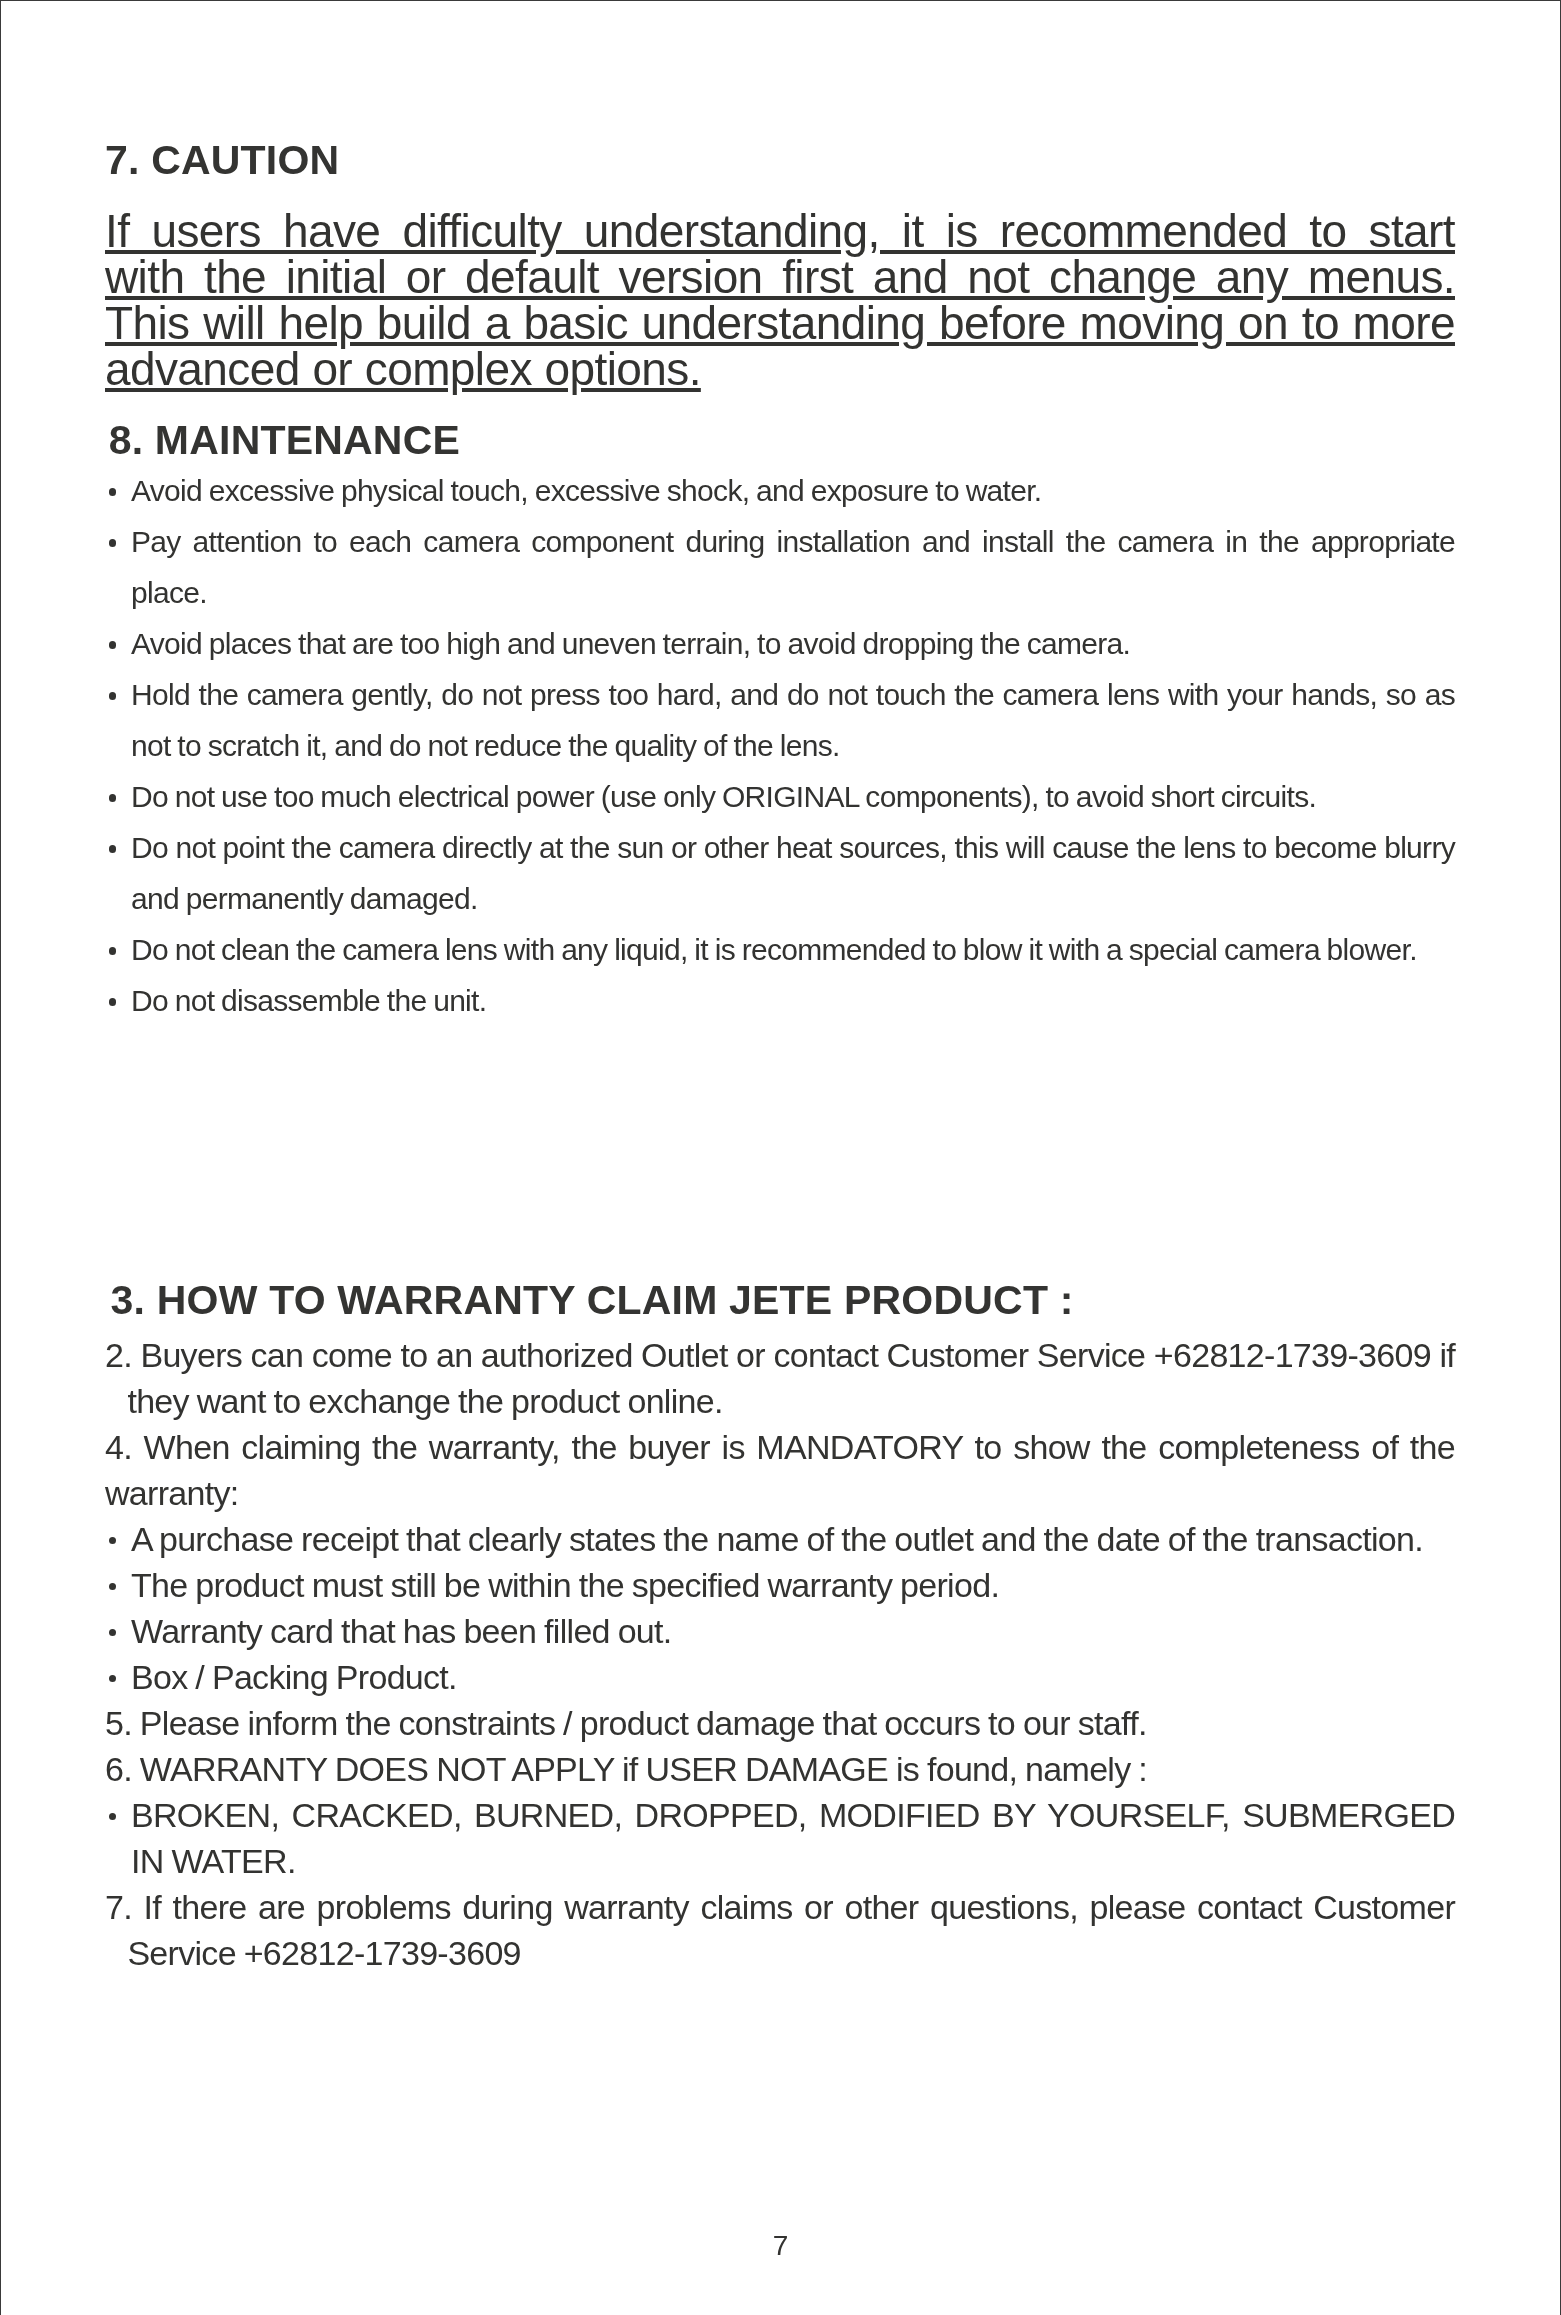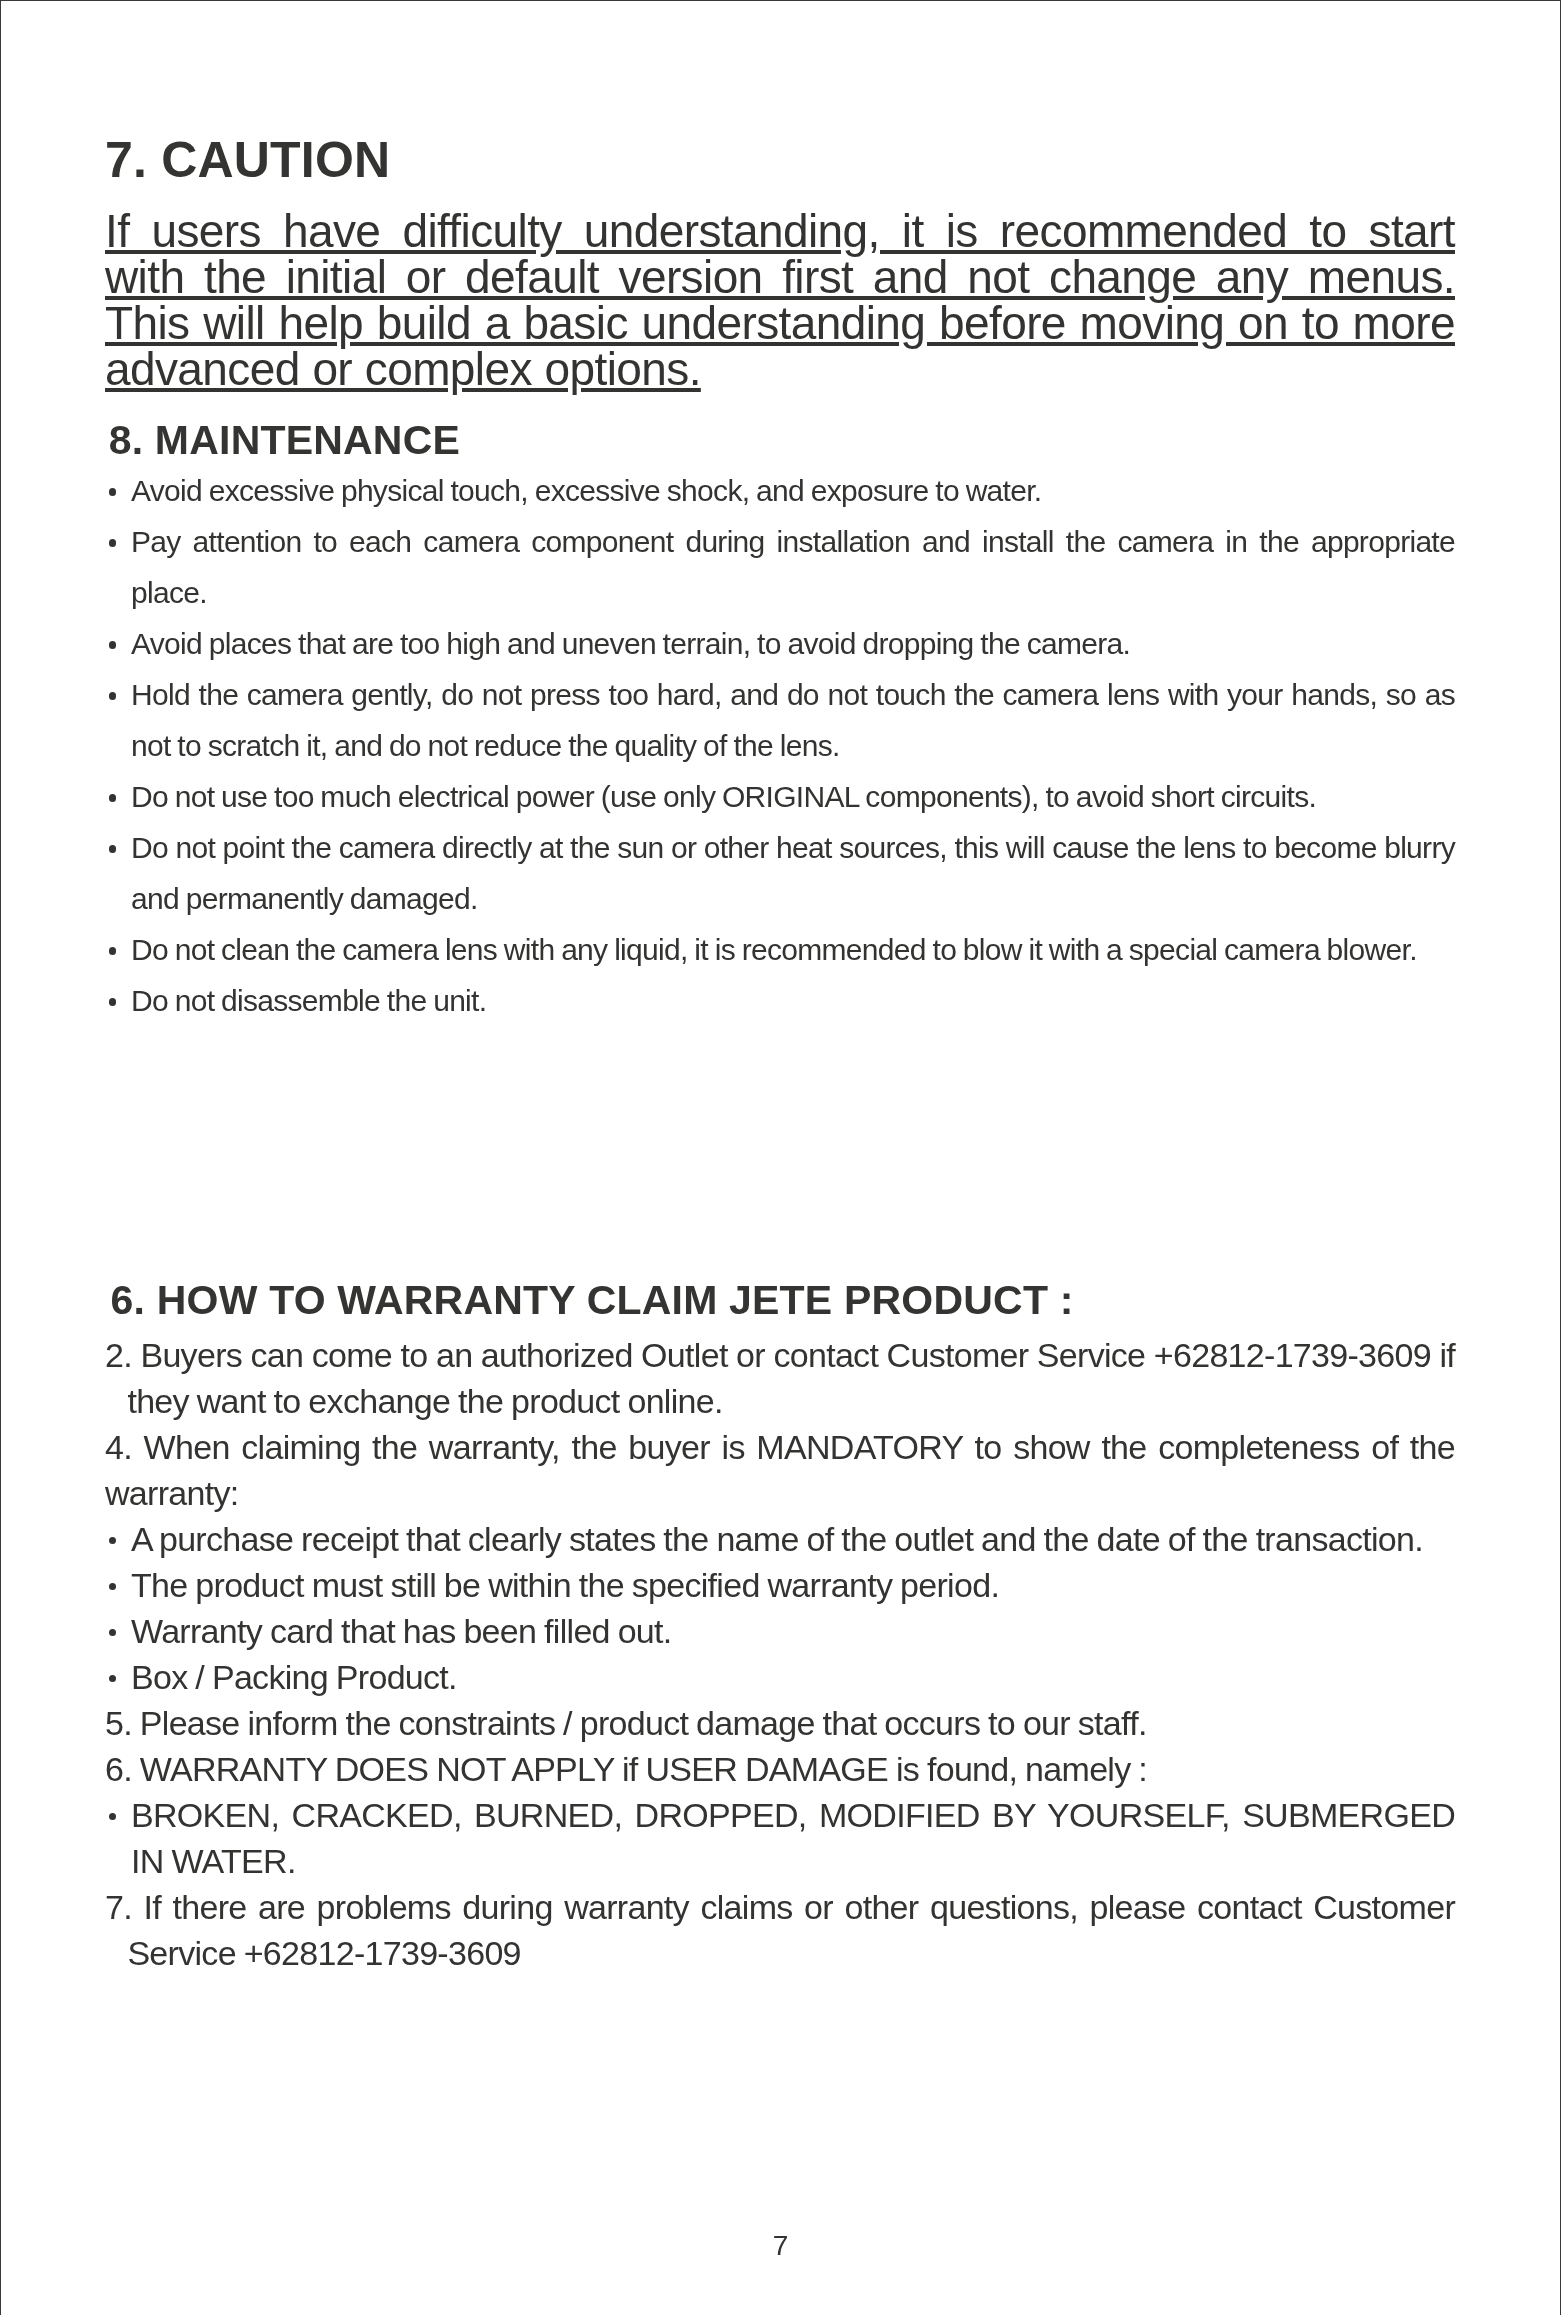--- a/index.html
+++ b/index.html
@@ -19,21 +19,21 @@
     left: 104px; width: 1350px;
     top: 0;
   }
   .heading {
     font-family: "Liberation Sans", sans-serif;
     font-weight: bold;
     color: #343432;
     margin: 0;
     letter-spacing: 0.2px;
   }
-  .h7 { position: absolute; top: 131px; font-size: 50px; line-height: 56px; }
+  .h7 { position: absolute; top: 131px; font-size: 41px; line-height: 56px; }
   .h8 { position: absolute; top: 411px; font-size: 41px; line-height: 56px; left: 3.7px; }
   .h9 { position: absolute; top: 1271px; font-size: 41px; line-height: 56px; left: 5.6px; }
   .para {
     font-size: 46px; line-height: 46px; margin: 0;
     text-align: justify; letter-spacing: -0.6px; word-spacing: 0.5px; text-decoration: underline;
   }
   .caution { position: absolute; top: 207px; width: 1350px; }
   .list { margin: 0; padding: 0; list-style: none; }
   .maint { position: absolute; top: 464px; width: 1350px; }
   .maint li {
@@ -75,21 +75,21 @@
       <li class="bullet">Avoid excessive physical touch, excessive shock, and exposure to water.</li>
       <li class="bullet">Pay attention to each camera component during installation and install the camera in the appropriate place.</li>
       <li class="bullet">Avoid places that are too high and uneven terrain, to avoid dropping the camera.</li>
       <li class="bullet">Hold the camera gently, do not press too hard, and do not touch the camera lens with your hands, so as not to scratch it, and do not reduce the quality of the lens.</li>
       <li class="bullet">Do not use too much electrical power (use only ORIGINAL components), to avoid short circuits.</li>
       <li class="bullet">Do not point the camera directly at the sun or other heat sources, this will cause the lens to become blurry and permanently damaged.</li>
       <li class="bullet">Do not clean the camera lens with any liquid, it is recommended to blow it with a special camera blower.</li>
       <li class="bullet">Do not disassemble the unit.</li>
     </ul>
 
-    <h2 class="heading h9">6. HOW TO WARRANTY CLAIM JETE PRODUCT :</h2>
+    <h2 class="heading h9">3. HOW TO WARRANTY CLAIM JETE PRODUCT :</h2>
     <div class="warranty">
       <div class="row num">2. Buyers can come to an authorized Outlet or contact Customer Service +62812-1739-3609 if they want to exchange the product online.</div>
       <div class="row plain">4. When claiming the warranty, the buyer is MANDATORY to show the completeness of the warranty:</div>
       <div class="row bul bullet">A purchase receipt that clearly states the name of the outlet and the date of the transaction.</div>
       <div class="row bul bullet">The product must still be within the specified warranty period.</div>
       <div class="row bul bullet">Warranty card that has been filled out.</div>
       <div class="row bul bullet">Box / Packing Product.</div>
       <div class="row num">5. Please inform the constraints / product damage that occurs to our staff.</div>
       <div class="row num">6. WARRANTY DOES NOT APPLY if USER DAMAGE is found, namely :</div>
       <div class="row bul bullet">BROKEN, CRACKED, BURNED, DROPPED, MODIFIED BY YOURSELF, SUBMERGED IN WATER.</div>

